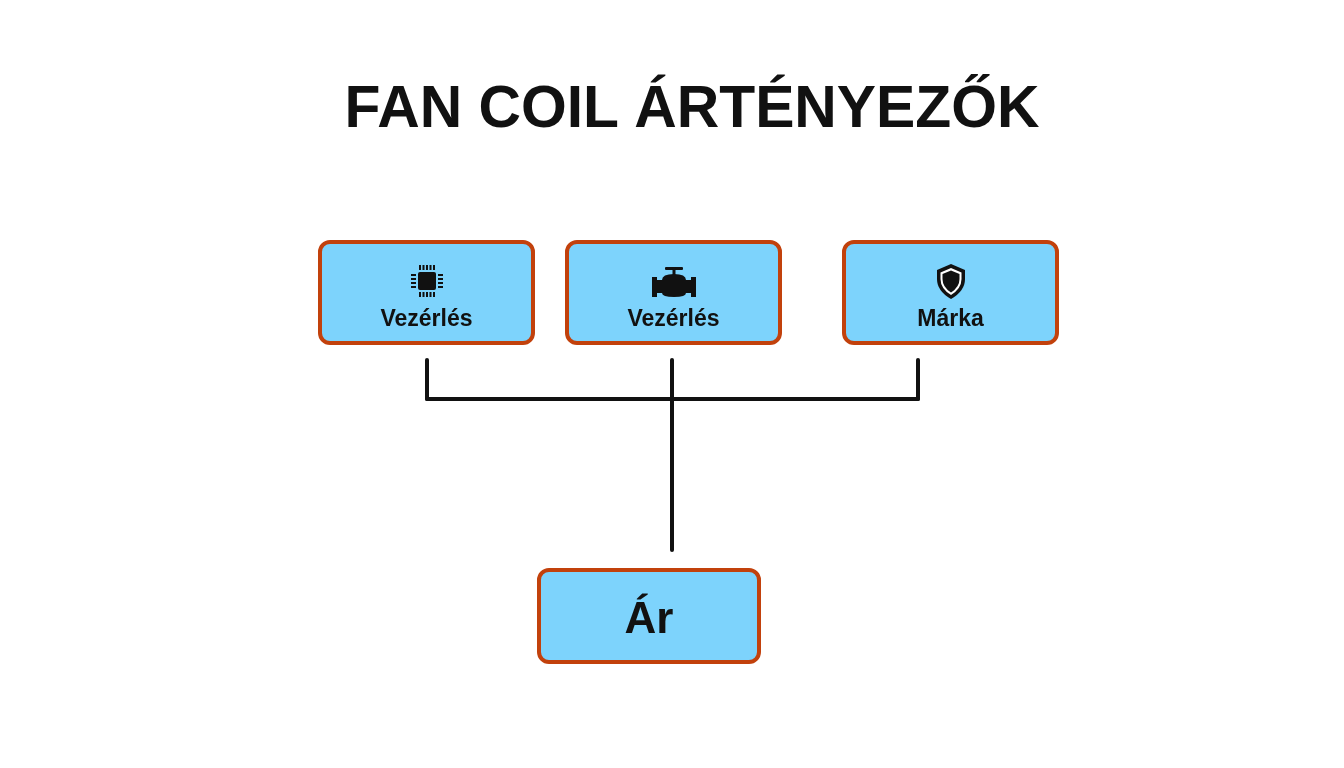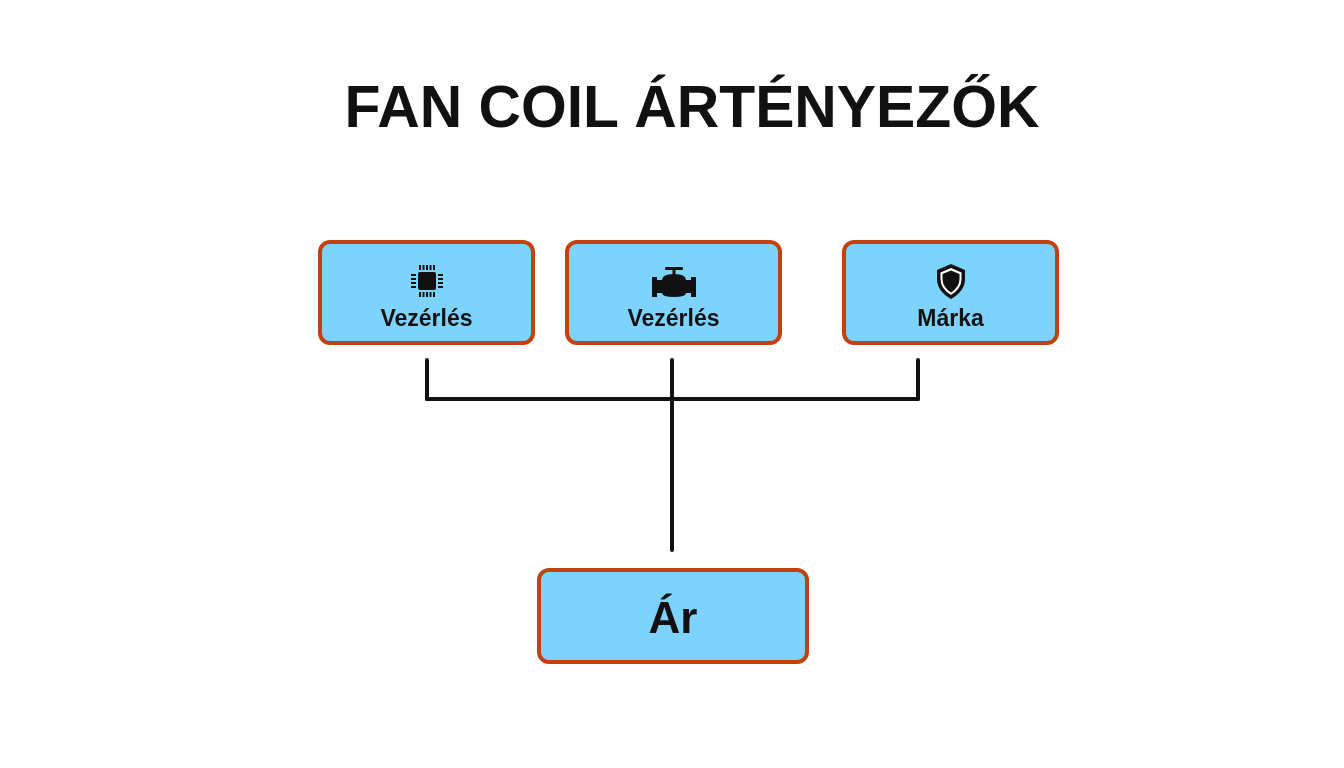--- a/index.html
+++ b/index.html
@@ -56,21 +56,21 @@
     .factor .label {
       font-family: "Liberation Sans", sans-serif;
       font-weight: 700;
       font-size: 23px;
       line-height: 26px;
       color: #111111;
     }
     .result {
       left: 537px;
       top: 568px;
-      width: 272px;
+      width: 224px;
       height: 96px;
     }
     .result .label {
       font-family: "Liberation Sans", sans-serif;
       font-weight: 700;
       font-size: 44px;
       line-height: 50px;
       color: #111111;
       margin-top: 4px;
     }

